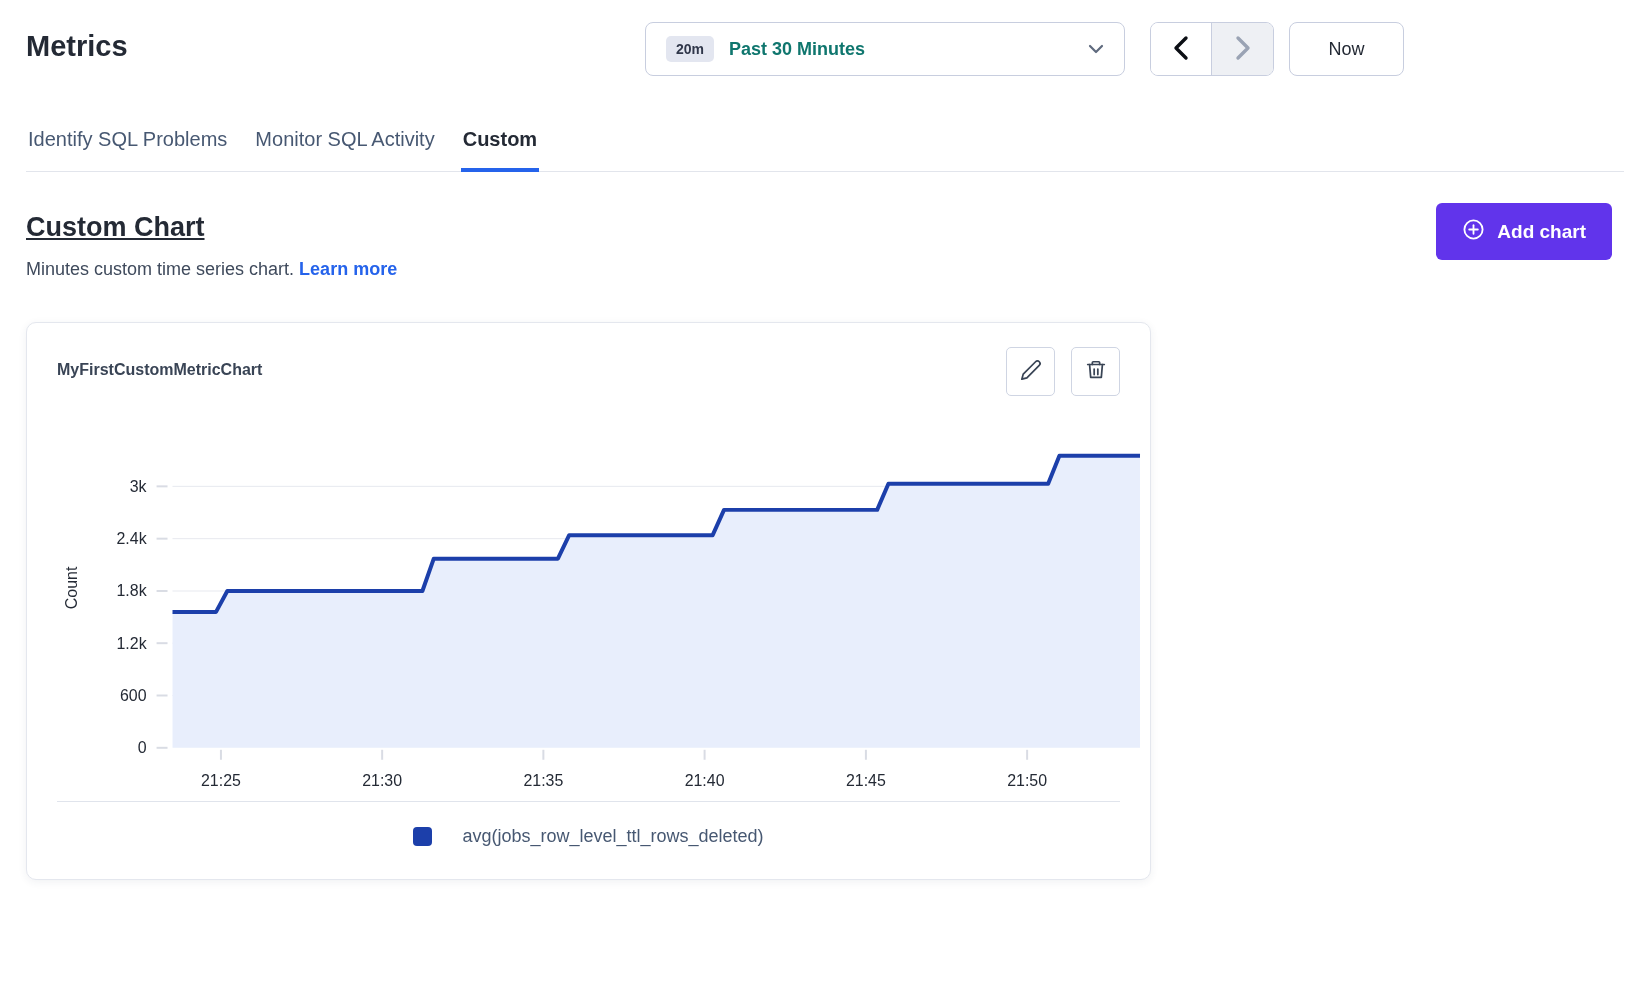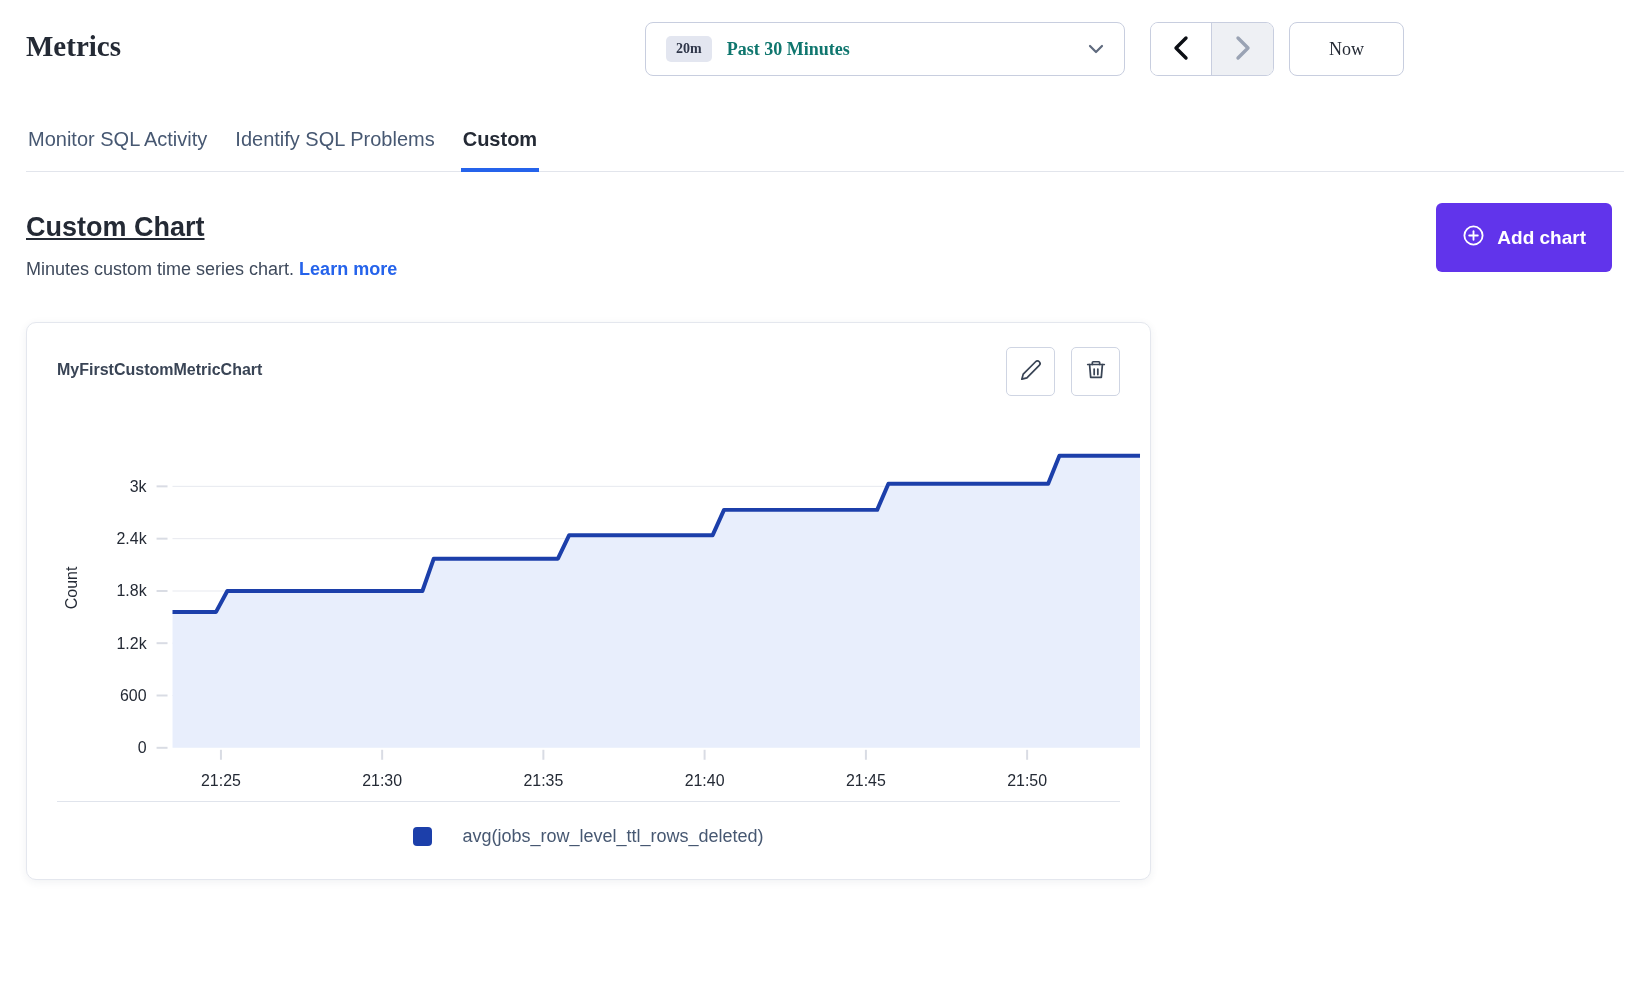--- a/index.html
+++ b/index.html
@@ -5,21 +5,21 @@
   * { box-sizing: border-box; }
   html,body { margin:0; padding:0; }
   body {
     width:1650px; height:982px; background:#fff; overflow:hidden;
     font-family:"Liberation Sans","DejaVu Sans",sans-serif;
     color:#242a35;
   }
   .page { position:relative; padding:0 26px; }
 
   
-  .header { position:relative; height:96px;font-family:Liberation Serif, serif; }
+  .header { position:relative; height:96px; }
   .page-title { margin:0; padding-top:30px; font-size:29px; font-weight:700; color:#242a35; }
   .controls { position:absolute; top:22px; left:619px; display:flex; align-items:stretch; height:54px; }
   .range-select {
     width:480px; display:flex; align-items:center; padding:0 20px;
     border:1px solid #c8cedf; border-radius:8px; background:#fff; cursor:pointer;
   }
   .range-badge {
     background:#e3e6f0; border-radius:5px; padding:5px 10px;
     font-size:14px; font-weight:700; color:#30374a; margin-right:15px;
   }
@@ -37,21 +37,21 @@
 
   
   .tabs { display:flex; gap:24px; border-bottom:1px solid #e2e5ec; margin-top:28px; }
   .tab { font-size:20px; color:#475872; padding:4px 2px 17px; cursor:pointer; border-bottom:4px solid transparent; margin-bottom:-1px; }
   .tab.active { color:#242a35; font-weight:700; border-bottom-color:var(--link,#2563eb); }
 
   
   .section-row { position:relative; margin-top:40px; }
   .section-title { margin:0; font-size:27px; font-weight:700; color:#242a35;text-decoration:underline; }
   .add-btn {
-    position:absolute; right:12px; top:-9px; height:69px; padding:0 26px;
+    position:absolute; right:12px; top:-9px; height:57px; padding:0 26px;
     background:var(--purple,#6134eb); color:#fff; border:none; border-radius:6px;
     font-size:19px; font-weight:600; display:flex; align-items:center; gap:12px;
     cursor:pointer; font-family:inherit;
   }
   .section-desc { margin-top:16px; font-size:18px; color:#3f4a5c; }
   .learn-more { color:var(--link,#2563eb); font-weight:600; text-decoration:none; cursor:pointer; }
 
   
   .card {
     margin-top:42px; width:1125px; border:1px solid #e4e7ee; border-radius:10px;
@@ -112,22 +112,22 @@
               </svg>
           </span>
         </button>
       </div>
 
       <button class="now-btn">Now</button>
     </div>
   </div>
 
   <div class="tabs">
+    <div class="tab">Identify SQL Problems</div>
     <div class="tab">Monitor SQL Activity</div>
-    <div class="tab">Identify SQL Problems</div>
     <div class="tab active">Custom</div>
   </div>
 
   <div class="section-row">
     <h2 class="section-title">Custom Chart</h2>
     <button class="add-btn">
       <span>
         <svg width="23" height="23" viewBox="0 0 24 24">
             <circle cx="12" cy="12" r="9.5" fill="none" stroke="#fff" stroke-width="1.9"></circle>
             <line x1="12" y1="7.5" x2="12" y2="16.5" stroke="#fff" stroke-width="1.9" stroke-linecap="round"></line>

